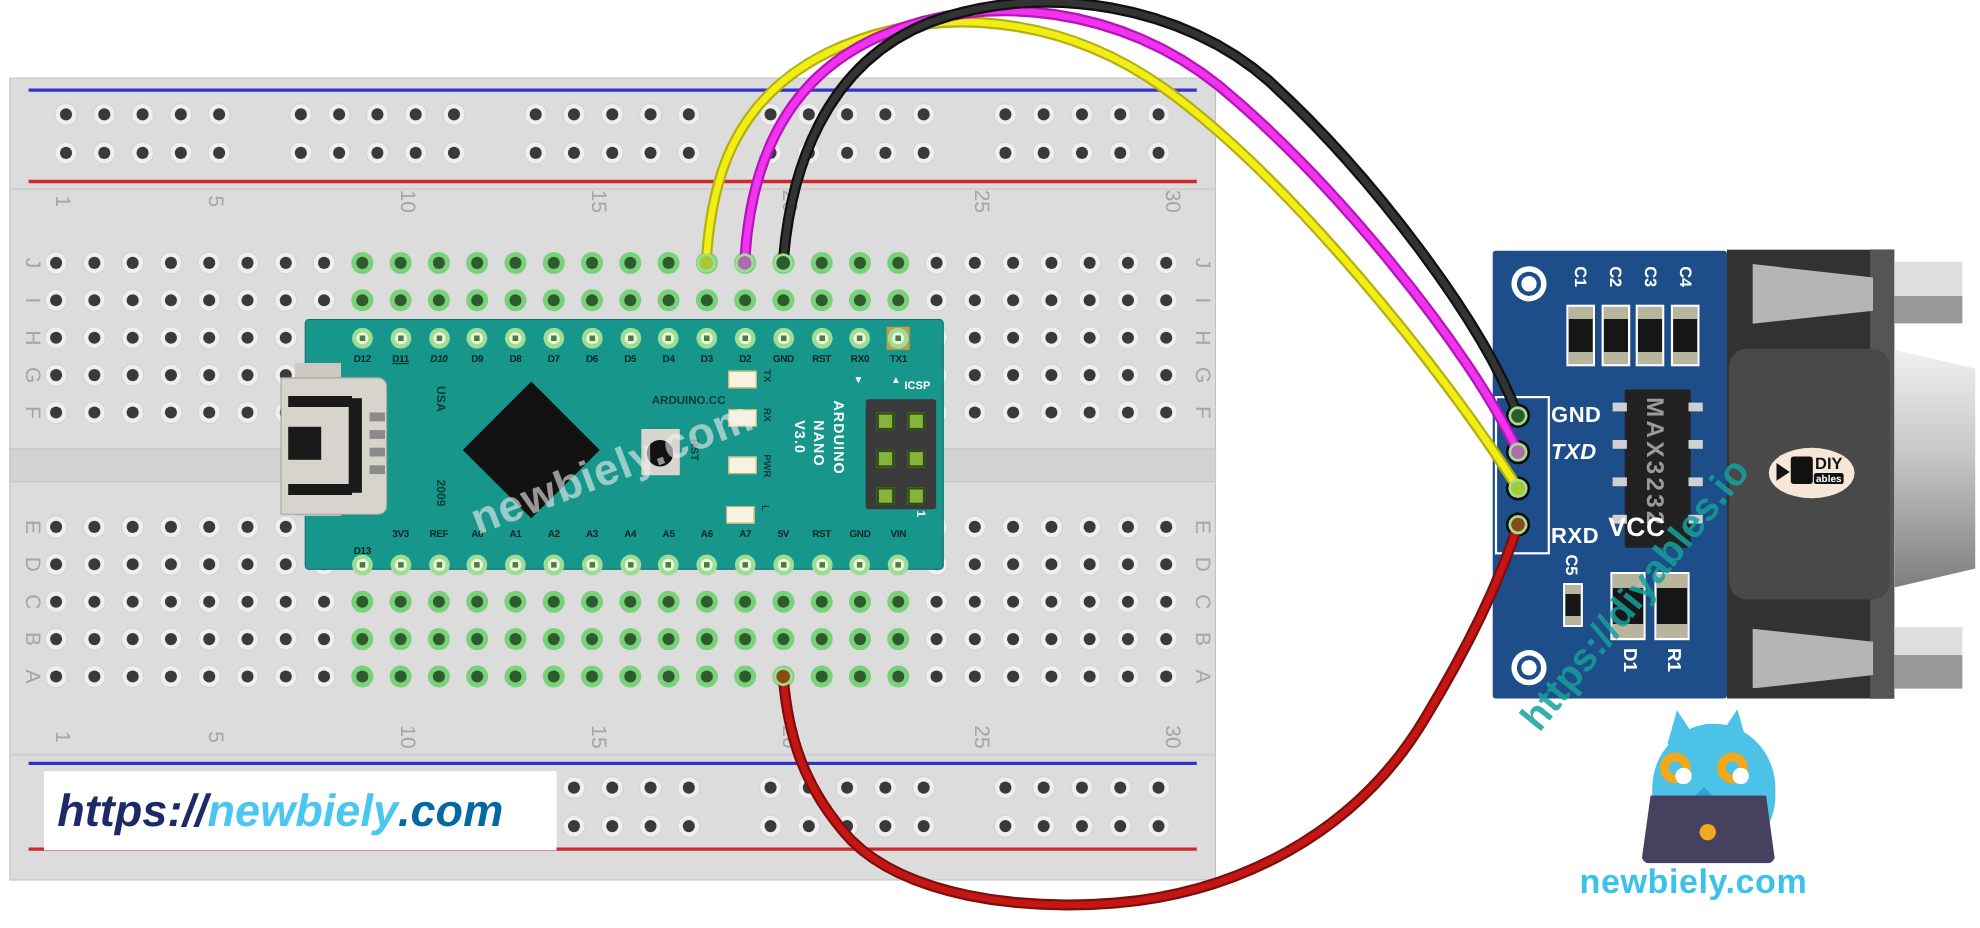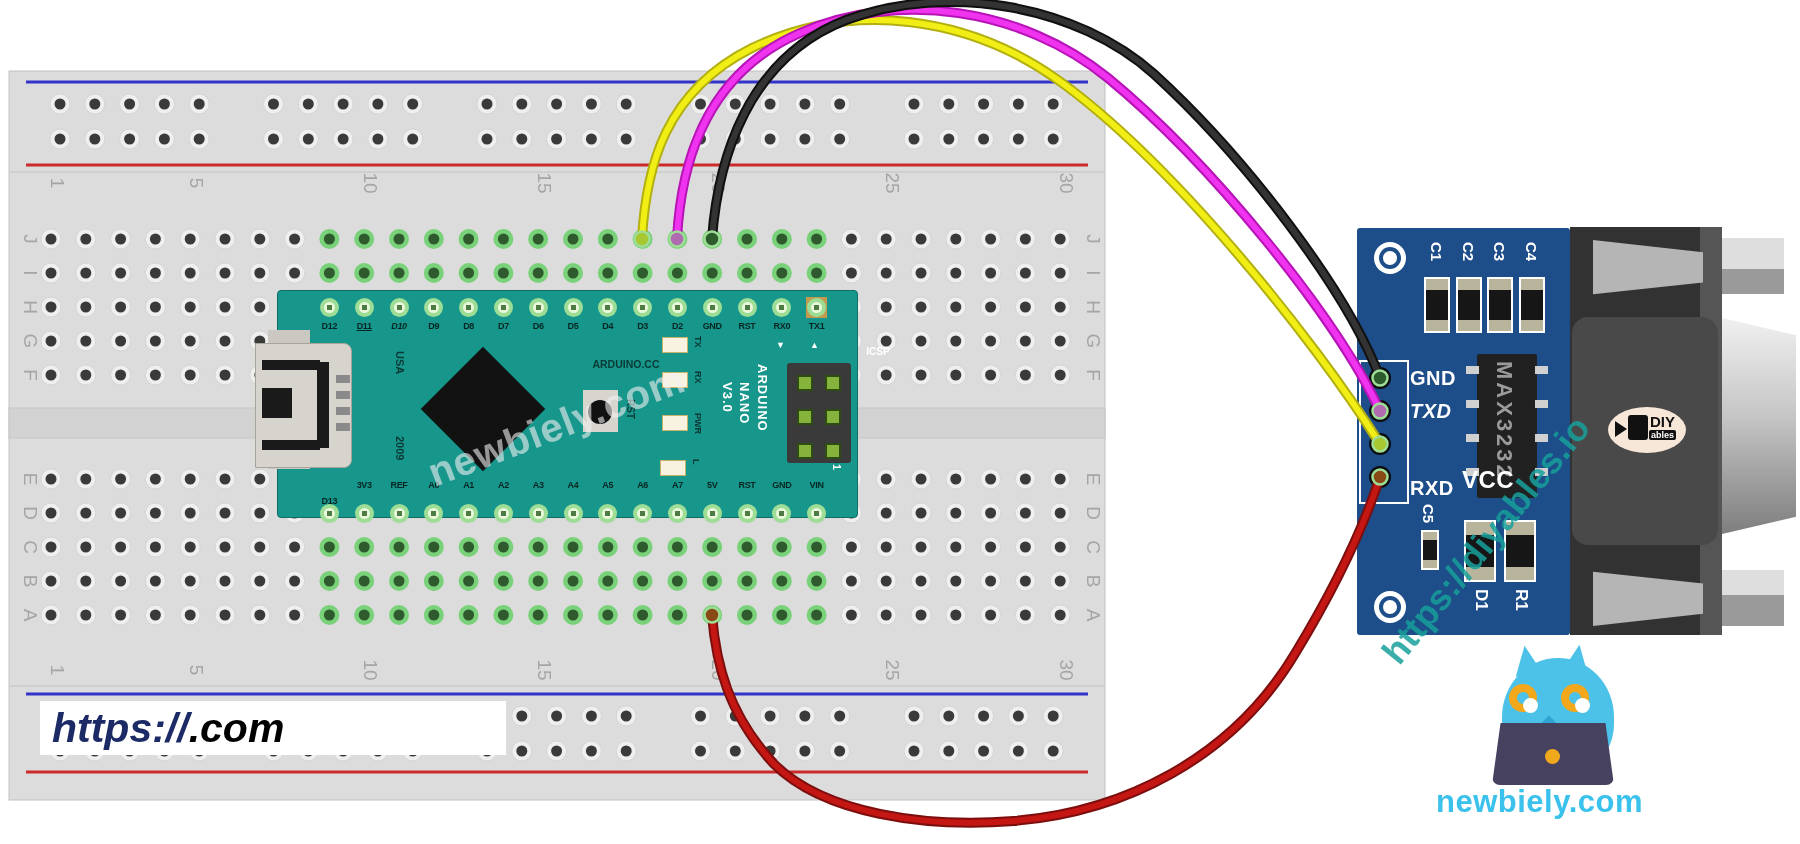--- a/index.html
+++ b/index.html
@@ -27,21 +27,21 @@
                 background:#1d4e89;border-radius:3px;z-index:2;}
   .mtext{position:absolute;color:#fff;font-weight:bold;z-index:4;}
   .cap{position:absolute;border:2px solid #fff;z-index:3;
        background:linear-gradient(#b9b49c 0 22%,#161616 22% 78%,#b9b49c 78% 100%);}
   .mpin{position:absolute;width:22px;height:22px;border-radius:50%;background:#0c0c0c;z-index:3;}
   
   #wires{z-index:5;pointer-events:none;}
   #bb{z-index:1;}
   .wm{position:absolute;z-index:6;font-weight:bold;white-space:nowrap;transform-origin:0 50%;}
   
-  .badge{position:absolute;left:40px;top:701px;width:466px;height:54px;background:#fff;z-index:7;
+  .badge{position:absolute;left:40px;top:701px;width:466px;height:72px;background:#fff;z-index:7;
          display:flex;align-items:center;padding-left:12px;font-style:italic;font-weight:800;font-size:41px;}
   
   .owl{position:absolute;left:1480px;top:640px;width:210px;height:200px;z-index:7;}
   .footer-text{position:absolute;left:1436px;top:784px;z-index:7;font-size:31px;font-weight:bold;
                color:#3ac1ec;letter-spacing:0.5px;}
 </style>
 </head>
 <body>
 
 <div id="stage">
@@ -929,21 +929,21 @@
   <div class="rot nano-text" style="left:701px;top:459px;font-size:9px;">L</div>
 
   <div class="rot" style="left:770px;top:364px;font-size:13px;font-weight:bold;color:#fff;letter-spacing:1px;z-index:4;">ARDUINO</div>
   <div class="rot" style="left:752px;top:382px;font-size:13px;font-weight:bold;color:#fff;letter-spacing:1px;z-index:4;">NANO</div>
   <div class="rot" style="left:735px;top:382px;font-size:13px;font-weight:bold;color:#fff;letter-spacing:1px;z-index:4;">V3.0</div>
 
   <div class="white-tri" style="left:776px;top:340px;">▼</div>
   <div class="white-tri" style="left:810px;top:340px;">▲</div>
 
   <div class="abs" style="left:787px;top:363px;width:64px;height:100px;background:#3a3a3a;border-radius:3px;z-index:3;"></div>
-  <div class="abs" style="left:856px;top:346px;width:44px;text-align:center;font-size:10px;font-weight:bold;color:#fff;z-index:4;">ICSP</div>
+  <div class="abs" style="left:812px;top:346px;width:44px;text-align:center;font-size:10px;font-weight:bold;color:#fff;z-index:4;">ICSP</div>
   <div class="rot" style="left:843px;top:464px;font-size:11px;font-weight:bold;color:#fff;z-index:4;">1</div>
   <div id="icsp-pins"></div>
 
   <div id="nano-pins"></div>
 
   <div class="wm" style="left:430px;top:452px;transform:rotate(-21deg);font-size:40px;color:rgba(240,240,240,0.6);letter-spacing:1px;">newbiely.com</div>
 
   <div class="module-board"></div>
 
   <div class="abs" style="left:1374px;top:242px;width:32px;height:32px;border-radius:50%;background:#fff;z-index:3;"></div>
@@ -1000,21 +1000,22 @@
       <circle cx="677" cy="239" r="7.5" fill="#b06ab0" stroke="#9edd96" stroke-width="2.5"></circle>
       <circle cx="1380" cy="411" r="7.5" fill="#b06ab0" stroke="#9edd96" stroke-width="2.5"></circle>
       <circle cx="712" cy="239" r="7.5" fill="#2c5b2c" stroke="#9edd96" stroke-width="2.5"></circle>
       <circle cx="1380" cy="378" r="7.5" fill="#2c5b2c" stroke="#9edd96" stroke-width="2.5"></circle>
       <circle cx="712" cy="615" r="7.5" fill="#8a4a16" stroke="#9edd96" stroke-width="2.5"></circle>
       <circle cx="1380" cy="477" r="7.5" fill="#8a4a16" stroke="#9edd96" stroke-width="2.5"></circle>
     </svg>
 
   <div class="badge">
     <span style="color:#1c2a66;">https://</span>
-      <span style="color:#000000;text-align:center;">.com</span>
+      <span style="color:#4ac7f0;">newbiely</span>
+      <span style="color:#0369a1;text-align:center;">.com</span>
   </div>
 
   <div class="owl">
     <div class="abs" style="left:32px;top:6px;width:0;height:0;border-left:16px solid transparent;border-right:10px solid transparent;border-bottom:28px solid #4dc2e8;transform:rotate(-14deg);"></div>
     <div class="abs" style="left:86px;top:5px;width:0;height:0;border-left:10px solid transparent;border-right:16px solid transparent;border-bottom:28px solid #4dc2e8;transform:rotate(14deg);"></div>
     <div class="abs" style="left:22px;top:18px;width:112px;height:118px;background:#4dc2e8;border-radius:52% 52% 46% 46%;"></div>
     <div class="abs" style="left:29px;top:44px;width:28px;height:28px;background:#4dc2e8;border:8px solid #f3a81c;border-radius:50%;">
       <span class="abs" style="left:6px;top:6px;width:15px;height:15px;background:#fff;border-radius:50%;"></span>
     </div>
     <div class="abs" style="left:81px;top:44px;width:28px;height:28px;background:#4dc2e8;border:8px solid #f3a81c;border-radius:50%;">

